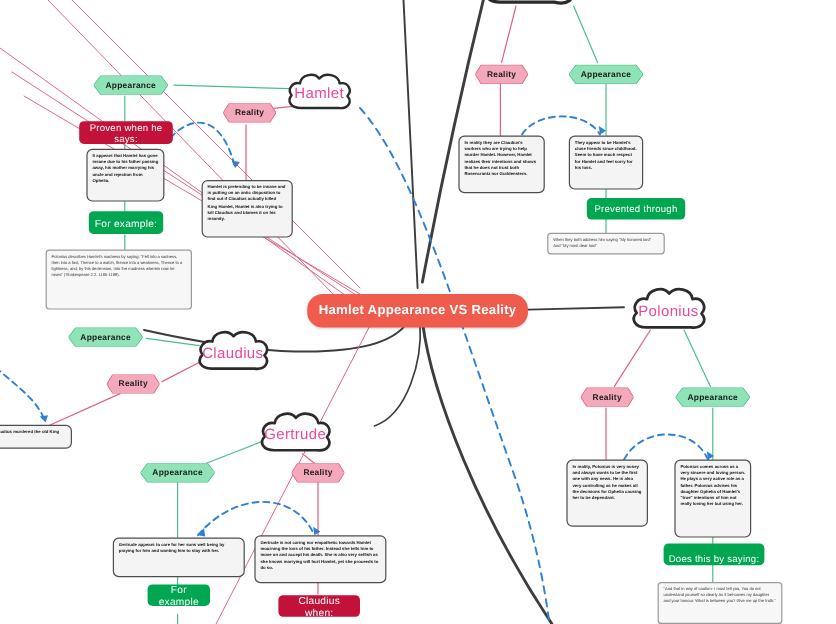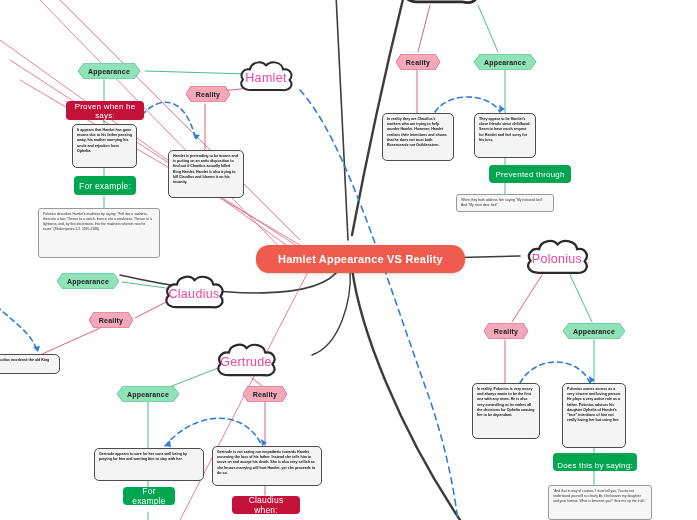--- a/index.html
+++ b/index.html
@@ -106,21 +106,21 @@
       <path d="M265 486 L 265 495" stroke="#e0607f" stroke-width="1"></path>
       <path d="M148 512 L 148 520" stroke="#4cbd8a" stroke-width="1"></path>
       <path d="M165 446 C 195 410, 245 408, 262 446" stroke="#2f7fd4" stroke-width="1.6" stroke-dasharray="5 4"></path>
       <path d="M262 446 l -1 -7 l 6 4 z" fill="#2f7fd4" stroke="none"></path>
       <path d="M165 446 l 5 -6 l 1 7 z" fill="#2f7fd4" stroke="none"></path>
 
       <path d="M300 90 C 345 140, 380 260, 430 400 C 450 460, 455 500, 458 520" stroke="#2f7fd4" stroke-width="1.6" stroke-dasharray="6 5"></path>
     </g>
   </svg>
 
-  <div class="central" style="left:256px;top:245px;width:209px;height:28px;">
+  <div class="central" style="left:256px;top:245px;width:184px;height:28px;">
     <span>Hamlet Appearance VS Reality</span>
   </div>
 
   <div class="cloud" style="left:236px;top:57px;width:60px;height:42px;">
     <svg width="60" height="42" viewBox="0 0 120 84">
       <path d="M30 66 C12 66 6 54 14 45 C6 34 16 22 28 25 C30 10 52 6 60 17
                C70 6 92 10 94 25 C108 22 116 36 107 46 C116 56 108 68 92 66 Z" fill="#ffffff" stroke="#2b2b2b" stroke-width="4" stroke-linejoin="round"></path>
     </svg>
     <span class="cloud-label">Hamlet</span>
   </div>

